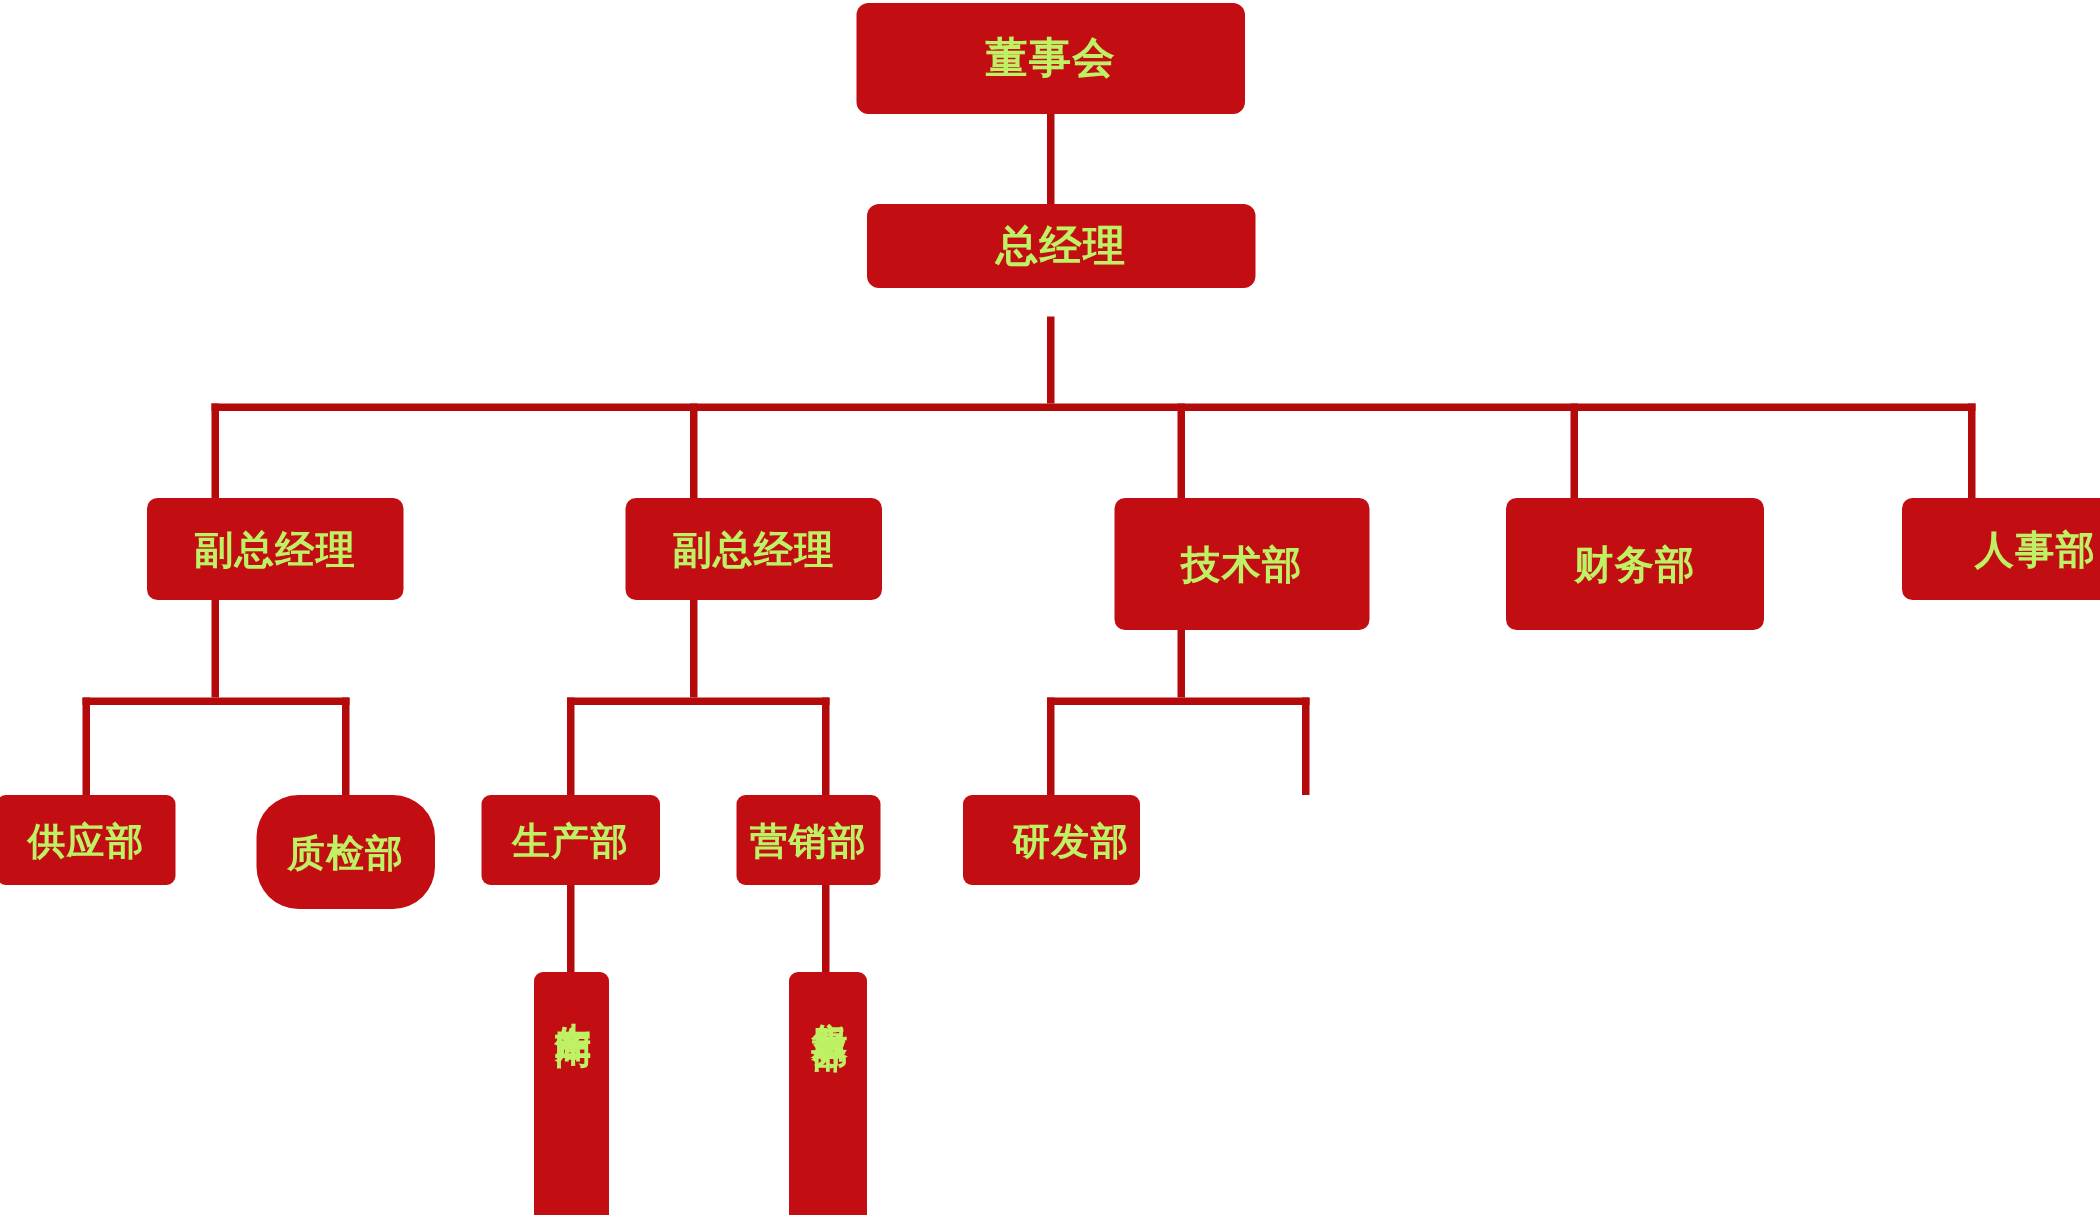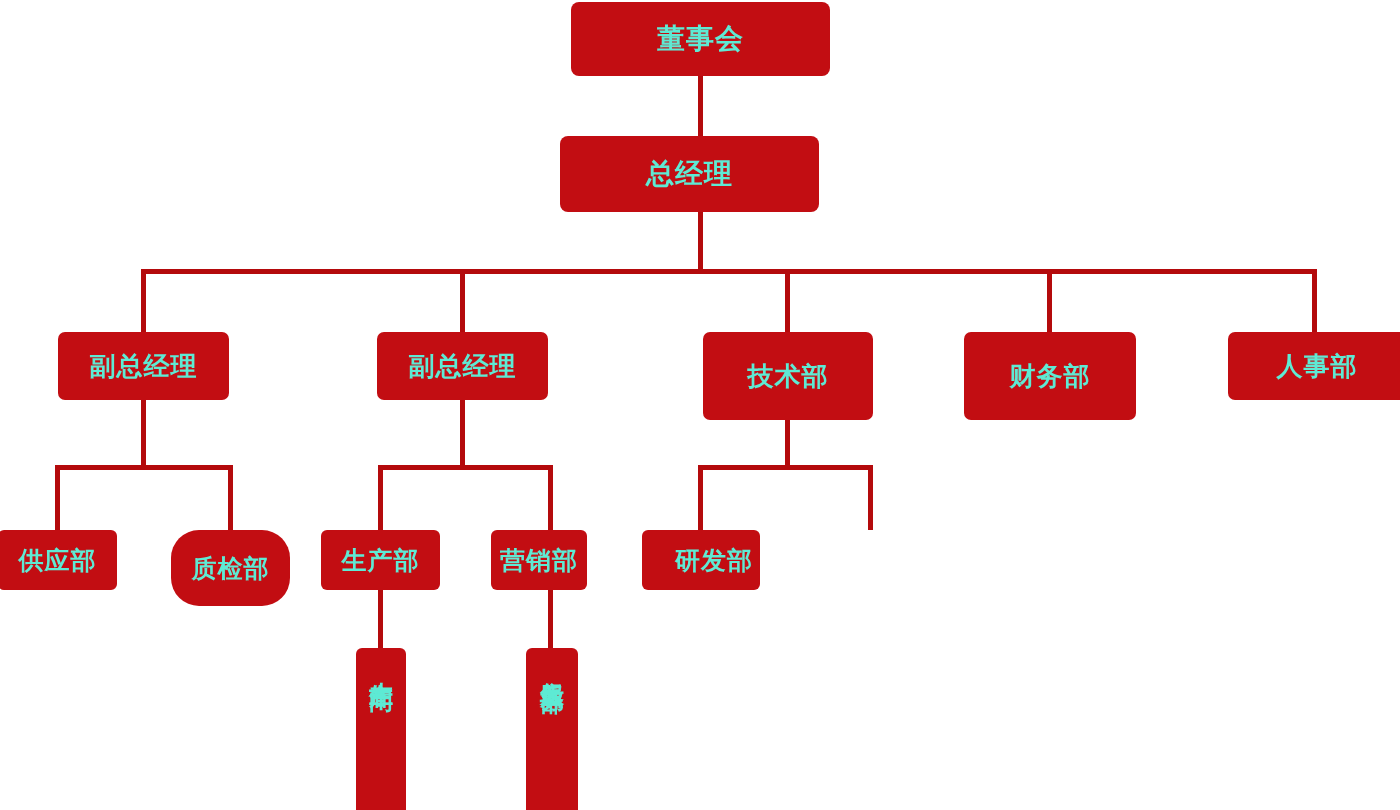--- a/index.html
+++ b/index.html
@@ -19,47 +19,47 @@
   .line {
     position: absolute;
     background: #B40A0C;
   }
   .v { width: 5px; }
   .h { height: 5px; }
   
   .node {
     position: absolute;
     background: #C20D12;
-    color: #5eead4;
+    color: #bef264;
     display: flex;
     align-items: center;
     justify-content: center;
     font-weight: 700;
     letter-spacing: 1px;
     text-align: center;
     box-sizing: border-box;
   }
   .lv1 { border-radius: 8px; font-size: 28px; }
   .lv2 { border-radius: 8px; font-size: 28px; }
-  .lv3 { border-radius: 7px; font-size: 26px; }
+  .lv3 { border-radius: 7px; font-size: 26px; margin-left: 40px; }
   .lv4 { border-radius: 6px; font-size: 25px; }
   .lv5 {
     border-radius: 6px;
     font-size: 24px;
     writing-mode: vertical-rl;
     text-orientation: upright;
     letter-spacing: 2px;
     justify-content: flex-start;
     padding-top: 14px;
     line-height: 1;
   }
 
   
   #n-board        { left: 571px;  top: 2px;   width: 259px; height: 74px; }
-  #n-gm           { left: 560px;  top: 136px; width: 259px; height: 76px; }
+  #n-gm           { left: 578px;  top: 136px; width: 259px; height: 56px; }
   #n-vgm1         { left: 58px;   top: 332px; width: 171px; height: 68px; }
   #n-vgm2         { left: 377px;  top: 332px; width: 171px; height: 68px; }
   #n-tech         { left: 703px;  top: 332px; width: 170px; height: 88px; }
   #n-finance      { left: 964px;  top: 332px; width: 172px; height: 88px; }
   #n-hr           { left: 1228px; top: 332px; width: 178px; height: 68px; }
   #n-supply       { left: -2px;   top: 530px; width: 119px; height: 60px; }
   #n-qc           { left: 171px;  top: 530px; width: 119px; height: 76px; border-radius: 28px; }
   #n-production   { left: 321px;  top: 530px; width: 119px; height: 60px; }
   #n-marketing    { left: 491px;  top: 530px; width: 96px; height: 60px; }
   #n-rd           { left: 642px;  top: 530px; width: 118px; height: 60px; padding-left: 26px; }

